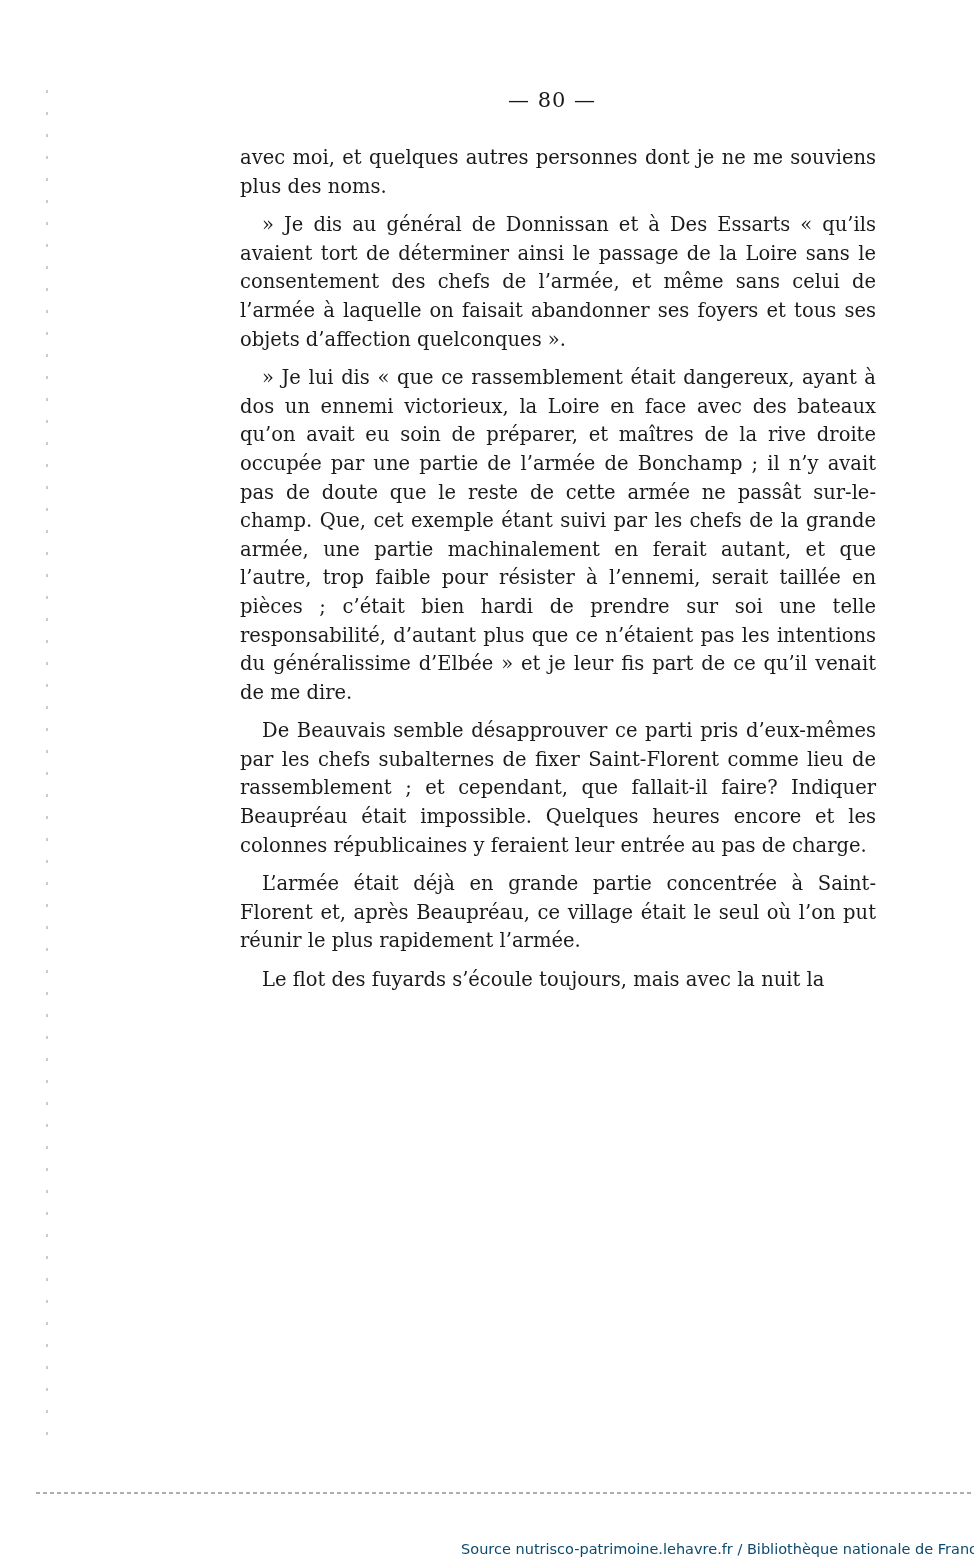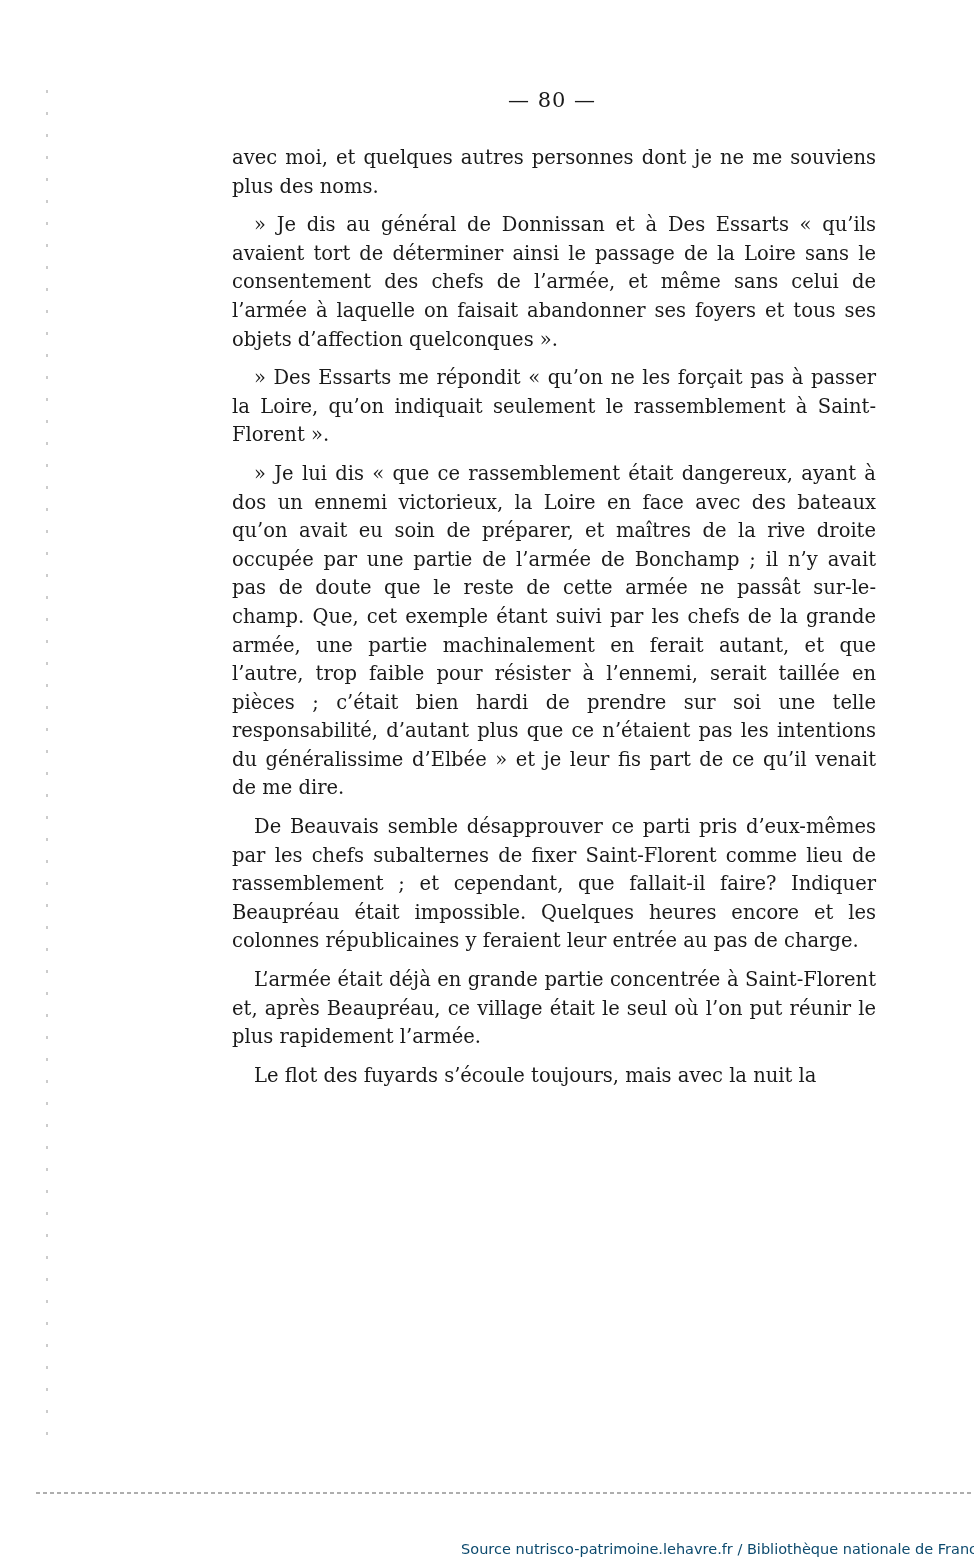--- a/index.html
+++ b/index.html
@@ -32,21 +32,21 @@
     .text-block {
       position: absolute;
       left: 212px;
       top: 144px;
       width: 648px;
       font-size: 19.5px;
       line-height: 28.6px;
       text-align: justify;
     }
     .para {
-      margin: 0 0 10px 4px;
+      margin: 0 0 10px 12px;
       text-indent: 22px;
     }
     .para.first {
       text-indent: 0;
     }
     .para:last-child { margin-bottom: 0; }
     .scan-edge-left {
       position: absolute;
       left: 30px; top: 90px;
       width: 2px; height: 1350px;
@@ -83,21 +83,20 @@
 <div class="page">
   <div class="scan-edge-left"></div>
   <div class="scan-edge-right"></div>
   <div class="scan-edge-bottom"></div>
 
   <div class="page-number">— 80 —</div>
 
   <div class="text-block">
     <p class="para first">avec moi, et quelques autres personnes dont je ne me souviens plus des noms.</p>
     <p class="para">» Je dis au général de Donnissan et à Des Essarts « qu’ils avaient tort de déterminer ainsi le passage de la Loire sans le consentement des chefs de l’armée, et même sans celui de l’armée à laquelle on faisait abandonner ses foyers et tous ses objets d’affection quelconques ».</p>
-    <p class="para">» Des Essarts me répondit « qu’on ne les forçait pas à passer la Loire, qu’on indiquait seulement le rassemblement à Saint-Florent ».</p>
     <p class="para">» Je lui dis « que ce rassemblement était dangereux, ayant à dos un ennemi victorieux, la Loire en face avec des bateaux qu’on avait eu soin de préparer, et maîtres de la rive droite occupée par une partie de l’armée de Bonchamp ; il n’y avait pas de doute que le reste de cette armée ne passât sur-le-champ. Que, cet exemple étant suivi par les chefs de la grande armée, une partie machinalement en ferait autant, et que l’autre, trop faible pour résister à l’ennemi, serait taillée en pièces ; c’était bien hardi de prendre sur soi une telle responsabilité, d’autant plus que ce n’étaient pas les intentions du généralissime d’Elbée » et je leur fis part de ce qu’il venait de me dire.</p>
     <p class="para">De Beauvais semble désapprouver ce parti pris d’eux-mêmes par les chefs subalternes de fixer Saint-Florent comme lieu de rassemblement ; et cependant, que fallait-il faire? Indiquer Beaupréau était impossible. Quelques heures encore et les colonnes républicaines y feraient leur entrée au pas de charge.</p>
     <p class="para">L’armée était déjà en grande partie concentrée à Saint-Florent et, après Beaupréau, ce village était le seul où l’on put réunir le plus rapidement l’armée.</p>
     <p class="para">Le flot des fuyards s’écoule toujours, mais avec la nuit la</p>
   </div>
 
   <div class="source-credit">Source nutrisco-patrimoine.lehavre.fr / Bibliothèque nationale de France</div>
 </div>
 
 </body></html>

